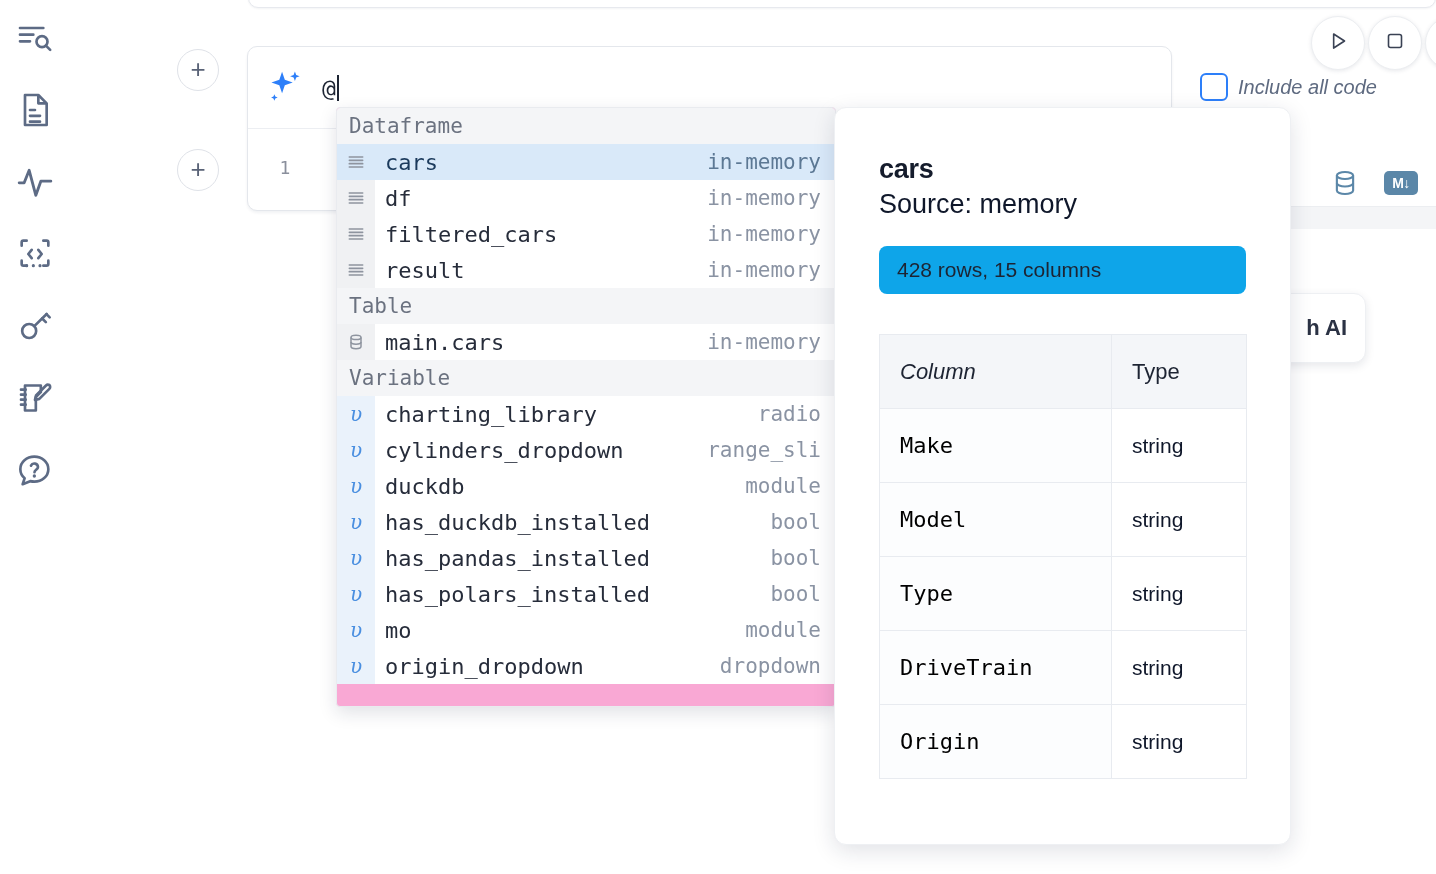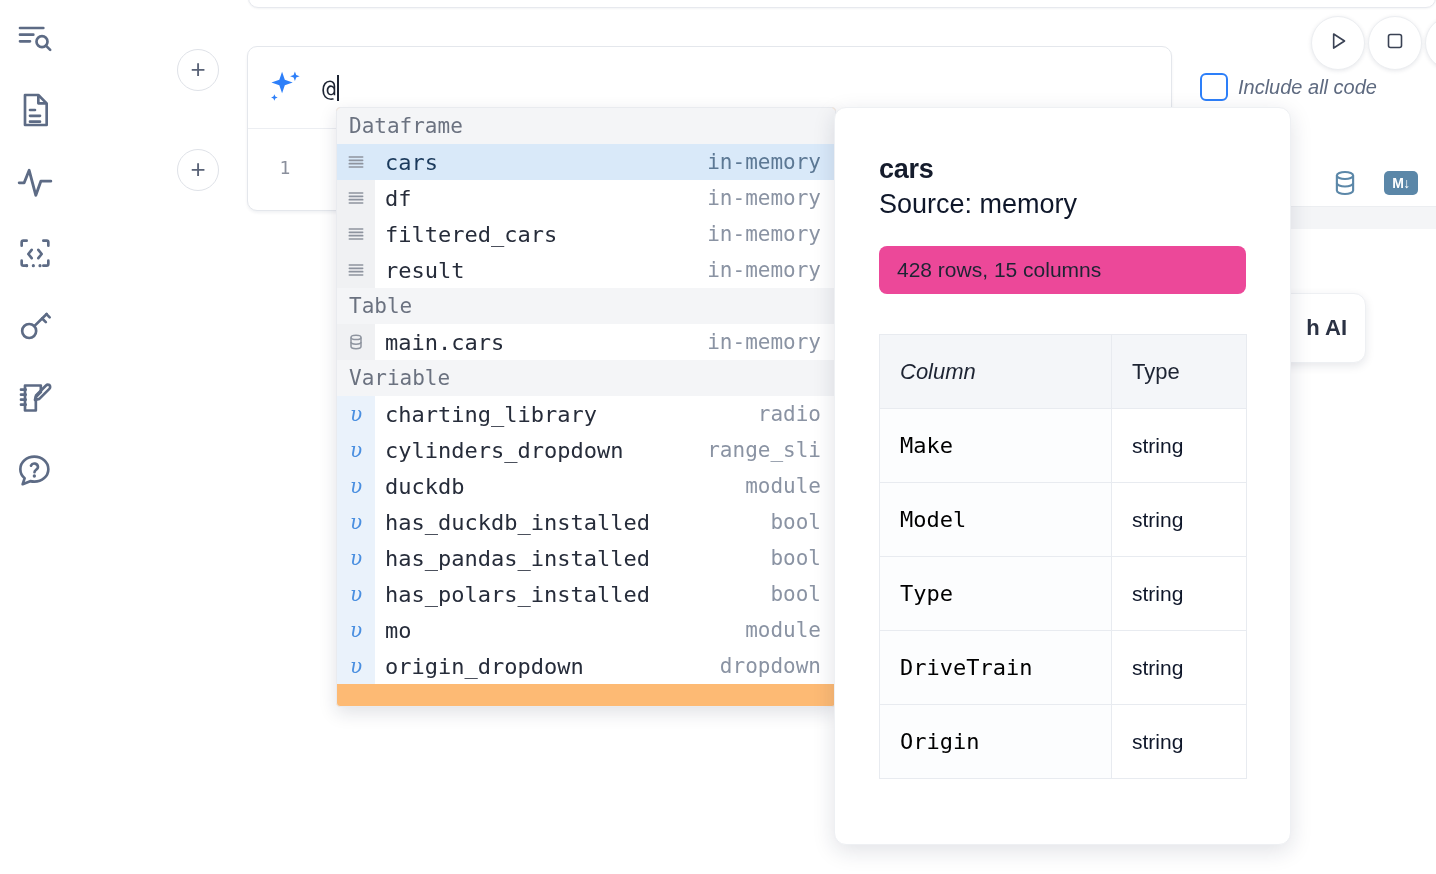--- a/index.html
+++ b/index.html
@@ -117,21 +117,21 @@
     background:#fff; border:1px solid #eef0f3; border-radius: 12px;
     box-shadow: 0 3px 10px rgba(20,30,60,.10);
     display:flex; align-items:center; justify-content:flex-end;
     padding-right: 18px;
     font-size: 22px; font-weight:700; color:#2b3244;
   }
 
   
   .ac {
     position:absolute; left:336px; top:107px; width: 500px; height: 600px;
-    background:#fdba74; border:1px solid #e9ebef;
+    background:#f9a8d4; border:1px solid #e9ebef;
     border-radius: 4px;
     box-shadow: 0 6px 18px rgba(20,30,60,.13);
     overflow:hidden; z-index: 30;
     font-family:"DejaVu Sans Mono","Liberation Mono",monospace;
   }
   .ac-group {
     height: 36px; display:flex; align-items:center;
     padding-left: 12px; background:#f4f5f7; color:#6b7280;
     font-size: 21px;
   }
@@ -163,21 +163,21 @@
   .preview {
     position:absolute; left:834px; top:107px; width: 457px; height: 738px;
     background:#fff; border:1px solid #eef0f3; border-radius: 12px;
     box-shadow: 0 6px 22px rgba(20,30,60,.13);
     z-index: 40; overflow:hidden;
     padding: 46px 44px 0 44px;
   }
   .pv-title { font-size: 27px; font-weight:700; color:#151c2c; letter-spacing:-.3px; }
   .pv-source { margin-top: 4px; font-size: 27px; color:#0f172a; }
   .pv-badge {
-    margin-top: 26px; background:#ec4899; border-radius: 8px;
+    margin-top: 26px; background:#0ea5e9; border-radius: 8px;
     height: 48px; display:flex; align-items:center; padding-left: 18px;
     font-size: 21px; color:#1d2433;
   }
   .pv-table { margin-top: 40px; width: 368px; border-collapse: collapse; }
   .pv-table th, .pv-table td {
     border: 1px solid #e8ebf0; text-align:left; height: 74px;
     padding: 0 20px; vertical-align: middle;
   }
   .pv-table th {
     background:#f4f6f9; font-size: 22px; font-weight: 400; color:#1d2433;

